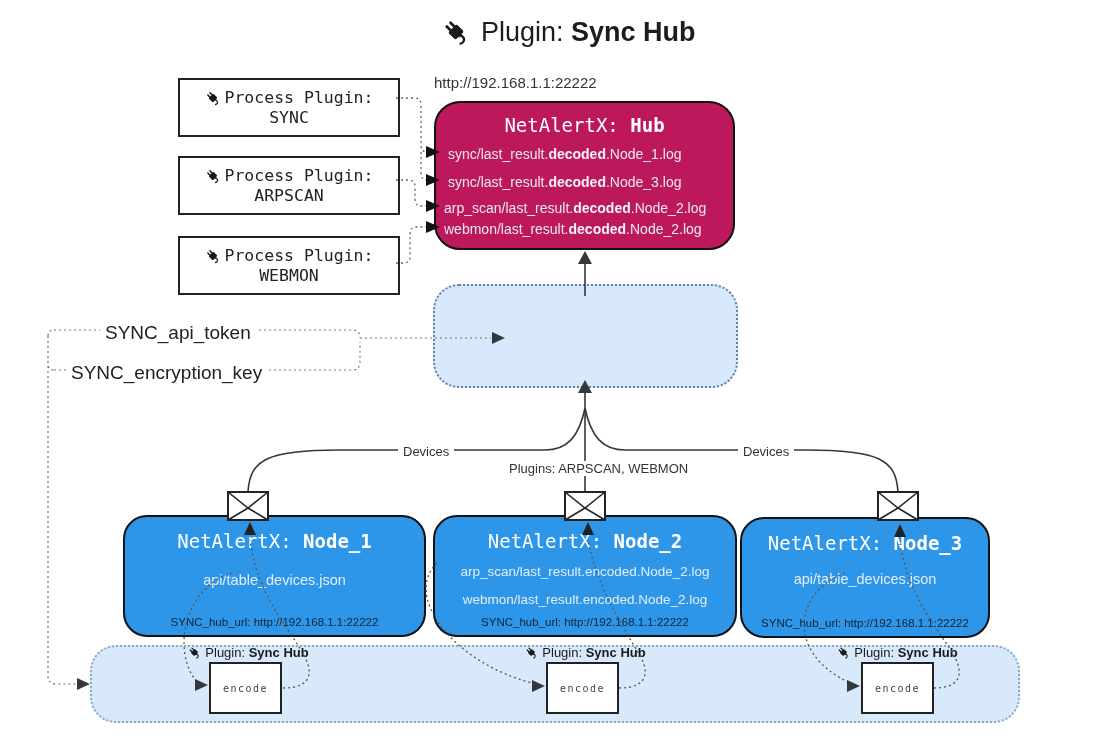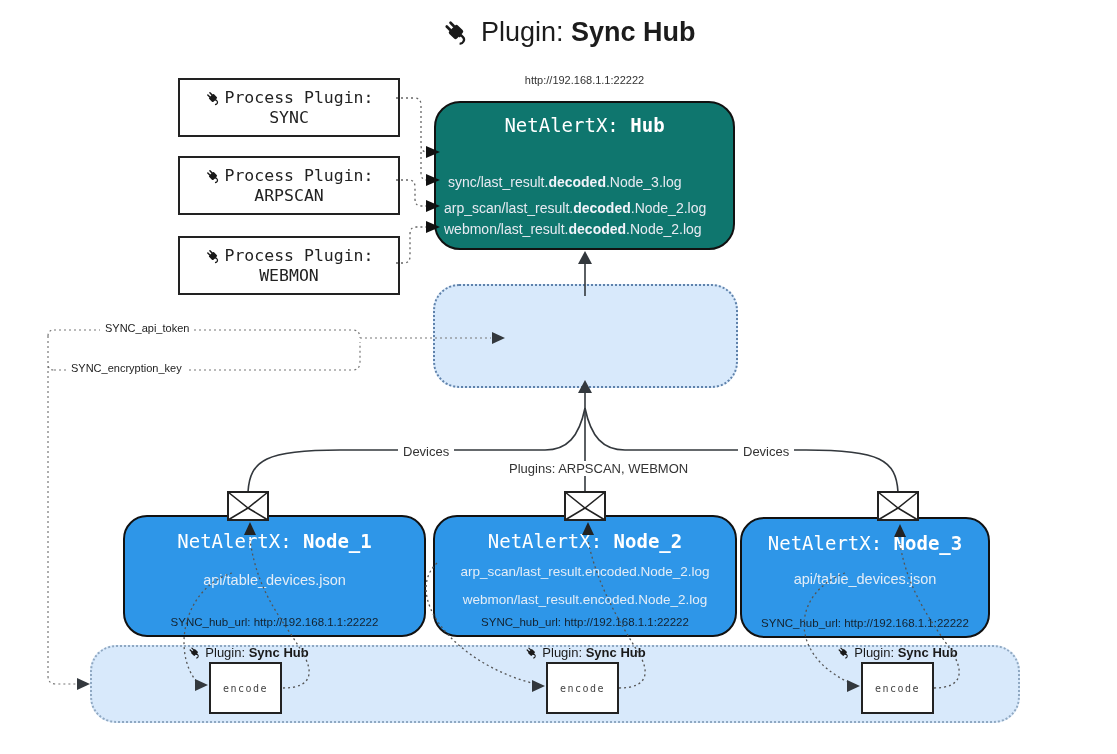--- a/index.html
+++ b/index.html
@@ -14,29 +14,29 @@
   .title-text{font-size:27px;color:#1c1c1c;}
   .title-text b{font-weight:700;}
 
   
   .pp-box{width:218px;height:55px;border:2px solid #222;background:#fff;z-index:2;
           display:flex;flex-direction:column;align-items:center;justify-content:center;}
   .pp-line1{display:flex;align-items:center;gap:2px;font-size:16.5px;color:#222;}
   .pp-line2{font-size:16.5px;color:#222;margin-top:1px;}
 
   
-  .hub{left:434px;top:101px;width:301px;height:149px;background:#0f766e;border:2px solid #111;
+  .hub{left:434px;top:101px;width:301px;height:149px;background:#be185d;border:2px solid #111;
        border-radius:26px;z-index:2;box-sizing:border-box;}
   .hub-title{position:absolute;left:0;top:11px;width:100%;text-align:center;color:#fff;
              font-size:19px;}
   .hub-title b{font-weight:700;}
   .hub-line{position:absolute;left:12px;width:285px;font-size:14px;color:#e8eaf2;
             line-height:17px;white-space:nowrap;}
   .hub-line b{font-weight:700;color:#f2f3fa;}
-  .hub-url{left:434px;top:74px;width:301px;text-align:center;font-size:11px;color:#333;z-index:2;}
+  .hub-url{left:434px;top:74px;width:301px;text-align:left;font-size:15px;color:#333;z-index:2;}
 
   
   .decode-panel{left:433px;top:284px;width:305px;height:104px;background:#d8e9fb;
                 border:2px dotted #5f82ab;border-radius:26px;z-index:1;box-sizing:border-box;}
   .decode-box{left:506px;top:296px;width:160px;height:82px;background:#fff;border:2px solid #222;
               z-index:2;display:flex;align-items:center;justify-content:center;font-size:17px;
               color:#222;box-sizing:border-box;letter-spacing:1px;}
 
   
   .node{background:#2e96e8;border:2px solid #111;border-radius:24px;z-index:2;box-sizing:border-box;}
@@ -50,21 +50,21 @@
            border:2px dotted #8fa8c2;border-radius:26px;z-index:1;box-sizing:border-box;}
   .enc-label{top:645px;width:170px;display:flex;align-items:center;justify-content:center;gap:3px;
              font-size:13px;color:#1a1a1a;z-index:3;}
   .enc-label b{font-weight:700;}
   .enc-box{top:662px;width:73px;height:52px;background:#fff;border:2px solid #222;z-index:3;
            display:flex;align-items:center;justify-content:center;font-size:10px;color:#444;
            letter-spacing:1.5px;box-sizing:border-box;}
 
   
   .line-label{background:#fff;padding:0 5px;font-size:13px;color:#333;z-index:6;white-space:nowrap;}
-  .key-label{background:#fff;padding:0 5px;font-size:11px;color:#222;z-index:6;white-space:nowrap;}
+  .key-label{background:#fff;padding:0 5px;font-size:19px;color:#222;z-index:6;white-space:nowrap;}
 
   .envelope{z-index:6;line-height:0;}
   svg.overlay{position:absolute;left:0;top:0;z-index:5;pointer-events:none;}
   .plug{display:inline-block;line-height:0;}
 </style>
 </head>
 <body>
 
 <div id="canvas">
 
@@ -165,20 +165,21 @@
           </svg></span>
         <span>Process Plugin:</span>
       </div>
     <div class="pp-line2">WEBMON</div>
   </div>
 
   <div class="abs hub-url">http://192.168.1.1:22222</div>
 
   <div class="abs hub">
     <div class="hub-title mono"><span>NetAlertX: </span><b>Hub</b></div>
+    <div class="hub-line sans" style="top:43px;"><span>sync/last_result.</span><b>decoded</b><span>.Node_1.log</span></div>
     <div class="hub-line sans" style="top:71px;"><span>sync/last_result.</span><b>decoded</b><span>.Node_3.log</span></div>
     <div class="hub-line sans" style="top:97px;left:8px;"><span>arp_scan/last_result.</span><b>decoded</b><span>.Node_2.log</span></div>
     <div class="hub-line sans" style="top:118px;left:8px;"><span>webmon/last_result.</span><b>decoded</b><span>.Node_2.log</span></div>
   </div>
 
   <div class="abs decode-panel"></div>
 
   <div class="abs key-label" style="left:100px;top:322px;">SYNC_api_token</div>
   <div class="abs key-label" style="left:66px;top:362px;">SYNC_encryption_key</div>
 

